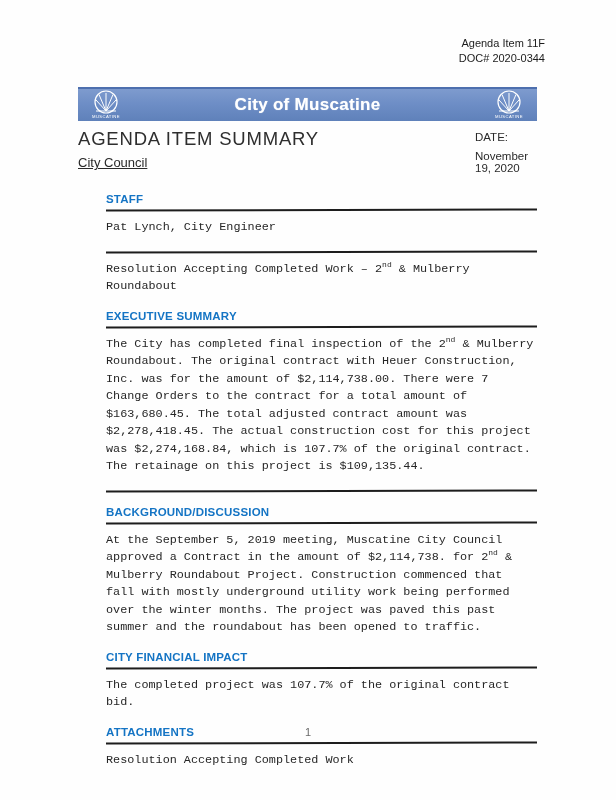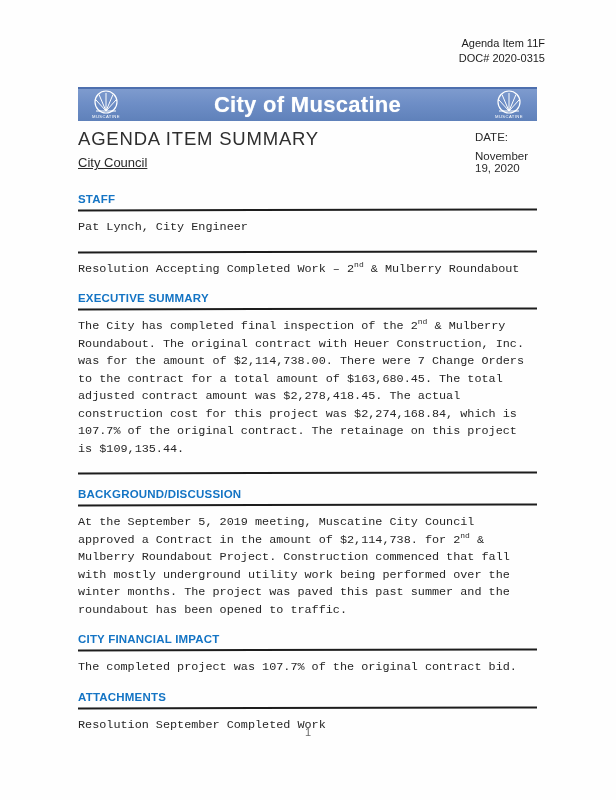--- a/index.html
+++ b/index.html
@@ -22,34 +22,34 @@
   }
   .banner{
     margin-top:21px;height:34px;position:relative;
     background:linear-gradient(180deg,#7e9bce 0%,var(--banner-blue) 45%,#5f81ba 100%);
     border-top:2px solid #4d6fae;
     display:flex;align-items:center;justify-content:space-between;
     padding:0 8px;box-sizing:border-box;
   }
   .banner-title{
     position:absolute;left:0;right:0;text-align:center;
-    color:#ffffff;font-weight:bold;font-size:22px;letter-spacing:0.3px;
+    color:#ffffff;font-weight:bold;font-size:17px;letter-spacing:0.3px;
     text-shadow:0 0 1px rgba(255,255,255,0.6);
   }
   .seal{flex:0 0 auto;}
   .header-row{display:flex;margin-top:7px;gap:48px;}
   .header-left{width:349px;}
   .header-right{flex:1;padding-top:3px;font-size:11.5px;color:#2a2a2a;}
   .doc-title{
     margin:0;font-size:18.5px;font-weight:500;letter-spacing:0.8px;
     color:#2e2e2e;white-space:nowrap;
   }
   .doc-subtitle{font-size:13px;margin-top:5px;color:#2a2a2a;text-decoration:underline;}
   .date-value{margin-top:7px;}
-  .sections{margin-top:19px;}
+  .sections{margin-top:19px;margin-left:28px;}
   .doc-section{margin-top:14px;}
   .doc-section:first-child{margin-top:0;}
   .section-heading{
     margin:0 0 4px 0;color:var(--heading-blue);
     font-size:11.5px;font-weight:bold;letter-spacing:0.2px;
   }
   .rule{height:2px;background:var(--rule-color);transform:rotate(-0.12deg);}
   .section-body p{
     margin:8px 0 0 0;font-size:11.8px;line-height:17.5px;
     max-width:454px;color:var(--body-text);font-family:Liberation Mono, monospace;
@@ -60,21 +60,21 @@
     font-size:11px;color:#6a6a6a;
   }
 </style>
 </head>
 <body>
 
 <div class="sheet">
 
   <div class="corner">
     <div>Agenda Item 11F</div>
-    <div>DOC# 2020-0315</div>
+    <div>DOC# 2020-0344</div>
   </div>
 
   <div class="banner">
     <svg class="seal" width="40" height="32" viewBox="0 0 40 32">
       <circle cx="20" cy="13" r="11" fill="none" stroke="#ffffff" stroke-width="1.2"></circle>
       <path d="M20 22 L20 4 M20 22 L13 5.5 M20 22 L27 5.5 M20 22 L10 11 M20 22 L30 11 M10 22 L30 22" stroke="#ffffff" stroke-width="1" fill="none"></path>
       <text x="20" y="29" text-anchor="middle" font-size="4.2" fill="#ffffff" letter-spacing="0.4" font-family="Liberation Sans, sans-serif">MUSCATINE</text>
     </svg>
     <div class="banner-title">City of Muscatine</div>
     <svg class="seal" width="40" height="32" viewBox="0 0 40 32">
@@ -136,19 +136,19 @@
     <div class="rule"></div>
     <div class="section-body">
           <p><span>The completed project was 107.7% of the original contract bid.</span></p>
         </div>
   </section>
 
   <section class="doc-section">
     <h2 class="section-heading">ATTACHMENTS</h2>
     <div class="rule"></div>
     <div class="section-body">
-          <p><span>Resolution September Completed Work</span></p>
+          <p><span>Resolution Accepting Completed Work</span></p>
         </div>
   </section>
 </div>
 
   <div class="page-number">1</div>
 </div>
 
 </body></html>

